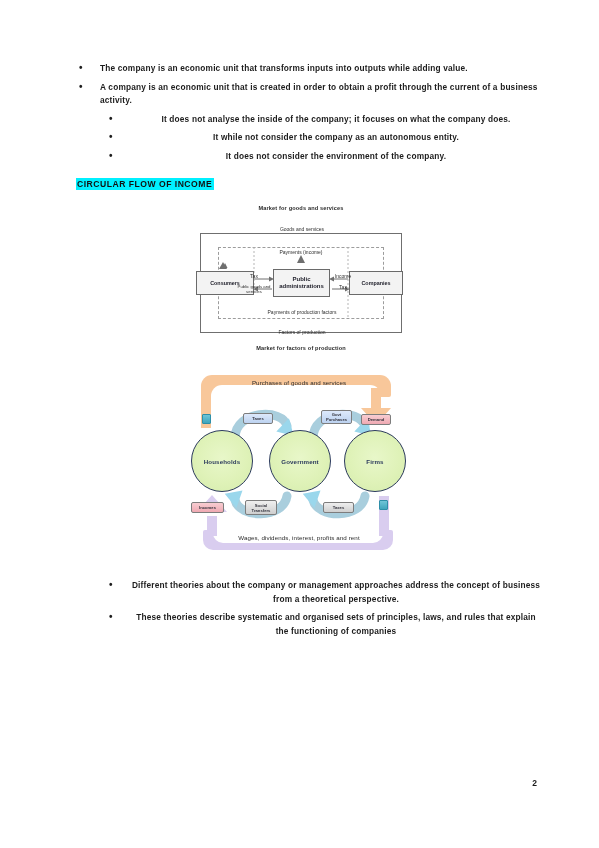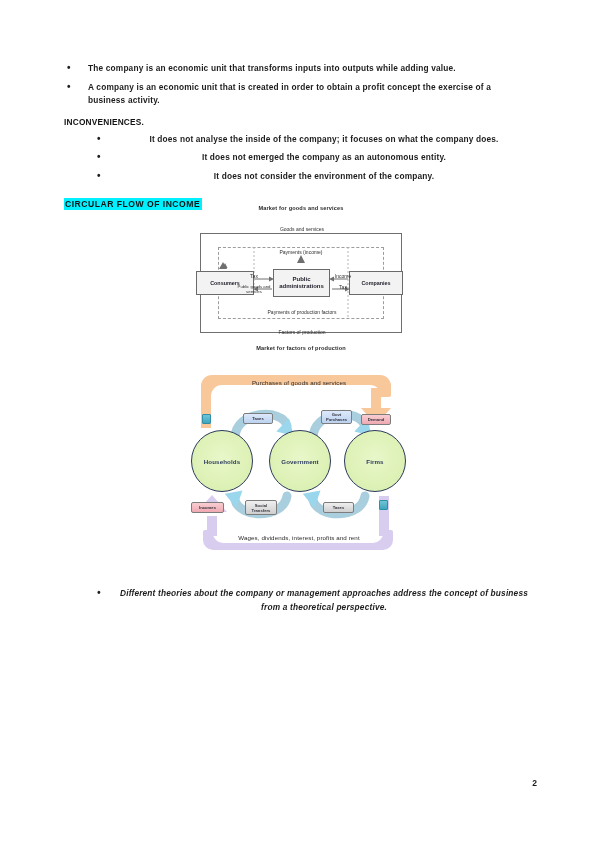--- a/index.html
+++ b/index.html
@@ -18,21 +18,21 @@
 
   .page {
     position: absolute;
     inset: 0;
     background: #fff;
   }
 
   
   .content {
     position: absolute;
-    left: 64px;
+    left: 76px;
     top: 62px;
     width: 466px;
   }
 
   ul.bullets {
     list-style: none;
     margin: 0;
     padding: 0;
   }
   ul.bullets > li {
@@ -305,28 +305,27 @@
 </style>
 </head>
 <body>
 
 <div class="page">
 
   <div class="content">
 
     <ul class="bullets">
       <li>The company is an economic unit that transforms inputs into outputs while adding value.</li>
-      <li>A company is an economic unit that is created in order to obtain a profit concept the exercise of a business activity.</li>
+      <li>A company is an economic unit that is created in order to obtain a profit through the current of a business activity.</li>
     </ul>
 
-    <div class="plain-head">INCONVENIENCES.</div>
 
     <ul class="bullets indent">
       <li>It does not analyse the inside of the company; it focuses on what the company does.</li>
-      <li>It does not emerged the company as an autonomous entity.</li>
+      <li>It while not consider the company as an autonomous entity.</li>
       <li>It does not consider the environment of the company.</li>
     </ul>
 
     <div class="section-hl">
       <span class="hl">CIRCULAR FLOW OF INCOME</span>
     </div>
   </div>
 
   <div class="diag1">
 
@@ -414,20 +413,21 @@
     <div class="d2-tag tag-pink d2-demand">Demand</div>
     <div class="d2-tag tag-pink d2-income">Incomes</div>
     <div class="d2-tag tag-grey d2-social">Social Transfers</div>
     <div class="d2-tag tag-grey d2-tax2">Taxes</div>
 
     <div class="d2-sq d2-sq-left"></div>
     <div class="d2-sq d2-sq-right"></div>
   </div>
 
   <div class="content" style="top:572px;">
-    <ul class="bullets indent" style="margin-top:15px;font-style:italic;">
+    <ul class="bullets indent" style="margin-top:7px;">
       <li>Different theories about the company or management approaches address the concept of business from a theoretical perspective.</li>
+      <li>These theories describe systematic and organised sets of principles, laws, and rules that explain the functioning of companies</li>
     </ul>
   </div>
 
   <div class="pageno">2</div>
 
 </div>
 
 </body></html>

